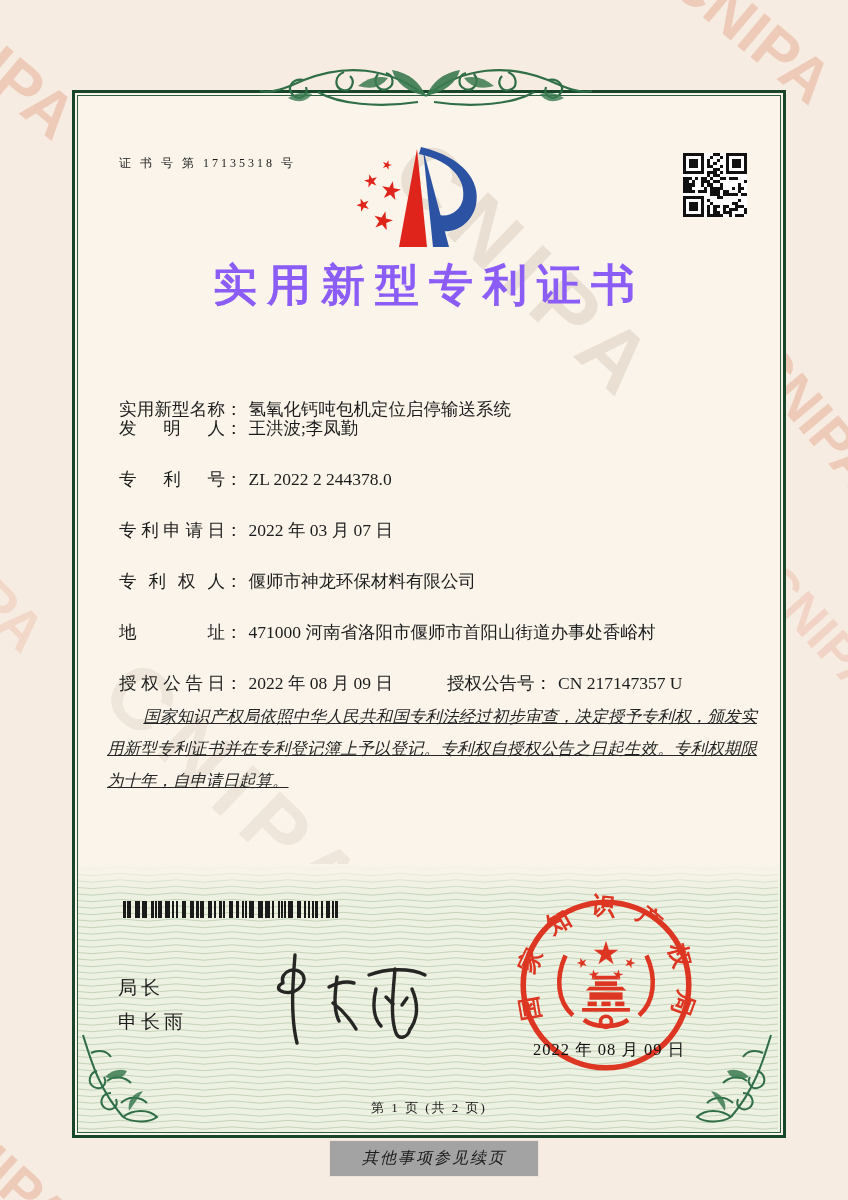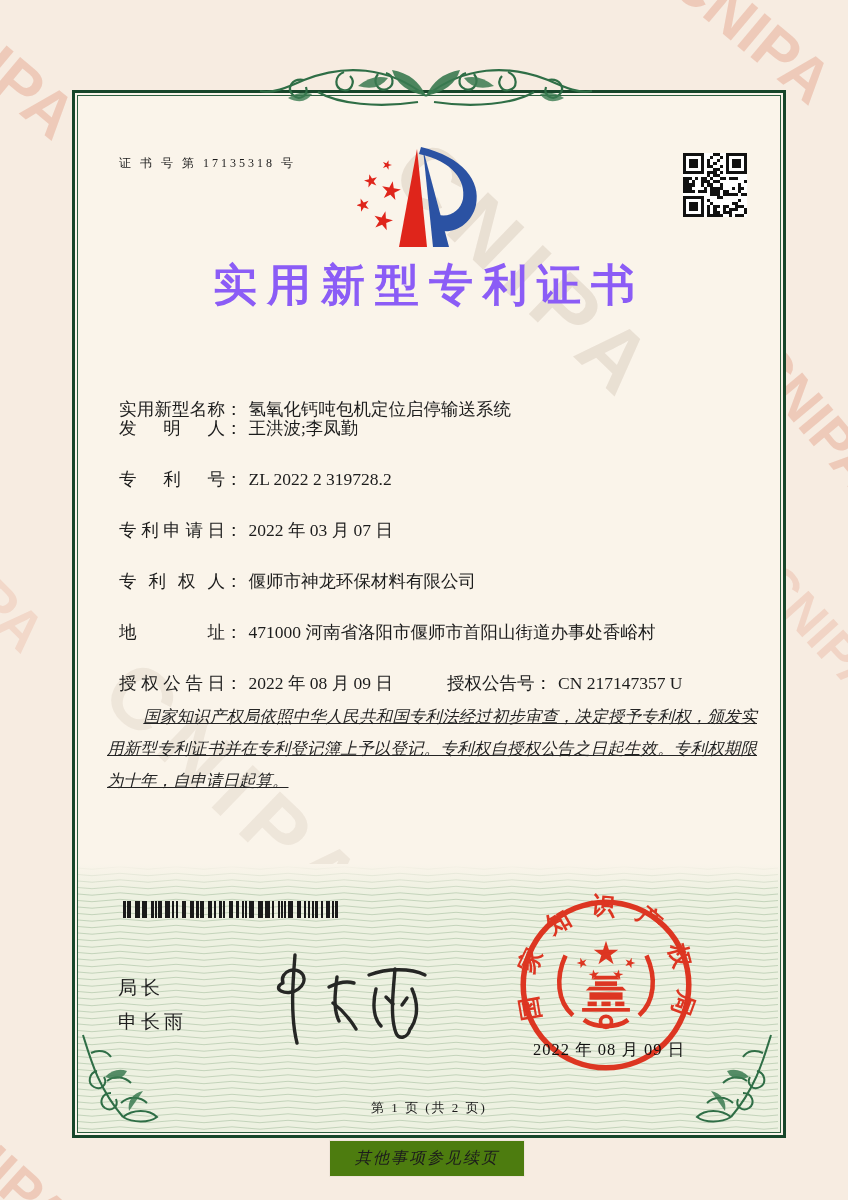--- a/index.html
+++ b/index.html
@@ -30,21 +30,21 @@
   .body-text{position:absolute;left:32px;top:608px;width:650px;font-size:16.5px;line-height:32px;
              font-style:italic;color:#242424;text-align:justify;}
   .body-text p{margin:0;text-indent:2.2em;text-decoration:underline;}
   .sig-title{position:absolute;left:43px;top:882px;font-size:19px;letter-spacing:4px;
              font-family:Liberation Mono, monospace;}
   .sig-name{position:absolute;left:43px;top:916px;font-size:19px;letter-spacing:4px;
             font-family:"Liberation Sans","DejaVu Sans",sans-serif;}
   .seal-date{position:absolute;left:458px;top:946px;width:160px;font-size:16.5px;
              letter-spacing:1px;color:#111;z-index:6;}
   .page-num{position:absolute;left:0;top:1006px;width:100%;text-align:center;font-size:13px;letter-spacing:2px;}
-  .cont-box{position:absolute;left:330px;top:1141px;background:#4d7c0f;padding:7px 25px;
+  .cont-box{position:absolute;left:330px;top:1141px;background:#a3a3a3;padding:7px 32px;
             font-size:16px;font-style:italic;letter-spacing:2px;box-shadow:0 0 0 1px rgba(0,0,0,0.03);}
   svg{display:block;}
   .ring-text{font-size:26px;font-weight:bold;letter-spacing:21px;fill:#dd2b17;
              font-family:"Liberation Serif","DejaVu Serif",serif;}
 </style>
 </head>
 <body>
 
 <div class="page">
 
@@ -273,21 +273,21 @@
     <div class="title">实用新型专利证书</div>
 
     <div class="fields">
       <div class="frow" style="top:0;margin-top:32px;">
         <span class="flabel">实用新型名称</span><span class="fcolon">：</span><span>氢氧化钙吨包机定位启停输送系统</span>
       </div>
       <div class="frow" style="top:51px;">
         <span class="flabel">发明人</span><span class="fcolon">：</span><span>王洪波;李凤勤</span>
       </div>
       <div class="frow" style="top:102px;">
-        <span class="flabel">专利号</span><span class="fcolon">：</span><span>ZL 2022 2 319728.2</span>
+        <span class="flabel">专利号</span><span class="fcolon">：</span><span>ZL 2022 2 244378.0</span>
       </div>
       <div class="frow" style="top:153px;">
         <span class="flabel">专利申请日</span><span class="fcolon">：</span><span>2022 年 03 月 07 日</span>
       </div>
       <div class="frow" style="top:204px;">
         <span class="flabel">专利权人</span><span class="fcolon">：</span><span>偃师市神龙环保材料有限公司</span>
       </div>
       <div class="frow" style="top:255px;">
         <span class="flabel">地址</span><span class="fcolon">：</span><span>471000 河南省洛阳市偃师市首阳山街道办事处香峪村</span>
       </div>

